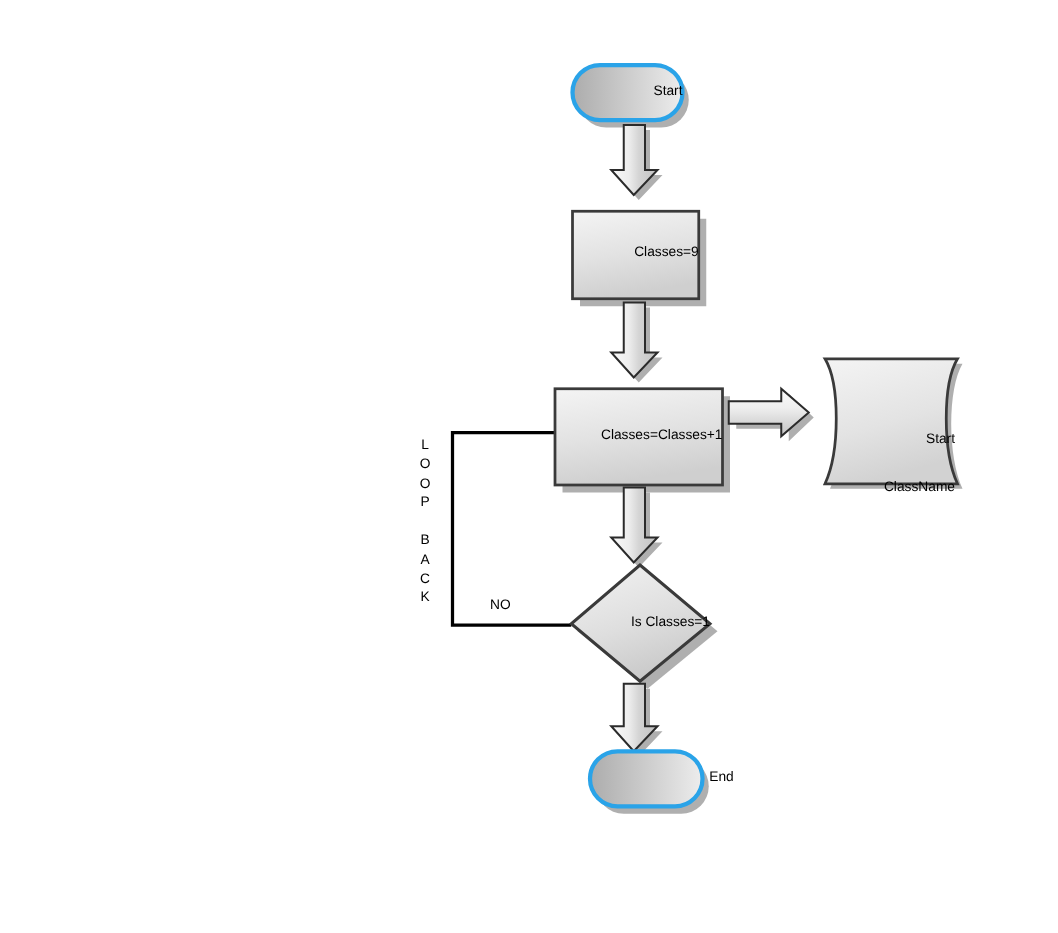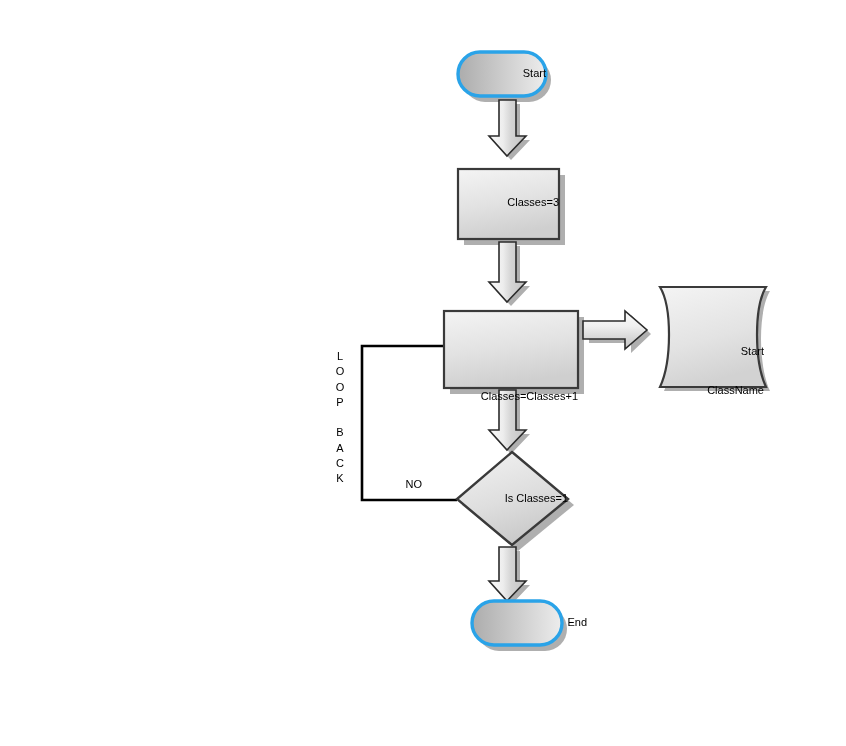--- a/index.html
+++ b/index.html
@@ -133,34 +133,34 @@
     <polygon points="512,452 568,499 512,545 457,499" fill="url(#diamondGrad)" stroke="#3A3A3A" stroke-width="2.4"></polygon>
   </g>
 
   <g>
     <rect x="472" y="601" width="90" height="44" rx="22" ry="22" fill="url(#termGrad)" stroke="#2AA3E8" stroke-width="3.4"></rect>
   </g>
 </svg>
 
 <div class="node-label" style="left:458px; top:67px; width:88px;">Start</div>
 
-<div class="node-label" style="left:458px; top:196px; width:101px;">Classes=3</div>
+<div class="node-label" style="left:458px; top:196px; width:101px;">Classes=9</div>
 
-<div class="node-label" style="left:444px; top:342px; width:134px;margin-top:48px;">Classes=Classes+1</div>
+<div class="node-label" style="left:444px; top:342px; width:134px;">Classes=Classes+1</div>
 
 <div class="node-label" style="left:654px; top:319px; width:110px;">
   <div>Start</div>
   <div>ClassName</div>
 </div>
 
 <div class="node-label" style="left:457px; top:492px; width:111px;">Is Classes=1</div>
 
 <div class="node-label" style="left:472px; top:616px; width:90px;margin-left:25px;">End</div>
 
-<div class="edge-label" style="left:392px; top:478px; width:30px; text-align:right;">NO</div>
+<div class="edge-label" style="left:392px; top:478px; width:30px; text-align:left;">NO</div>
 
 <div class="vert-label" style="left:330px; top:349px; width:20px;">L
 O
 O
 P
  
 B
 A
 C
 K</div>

